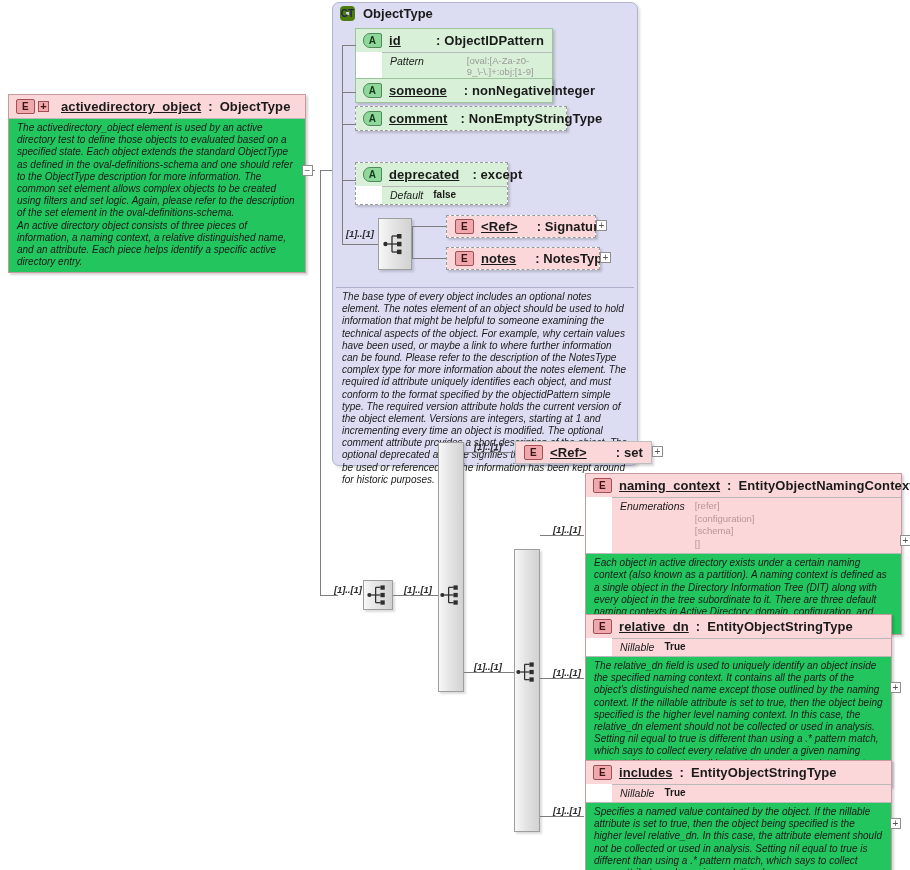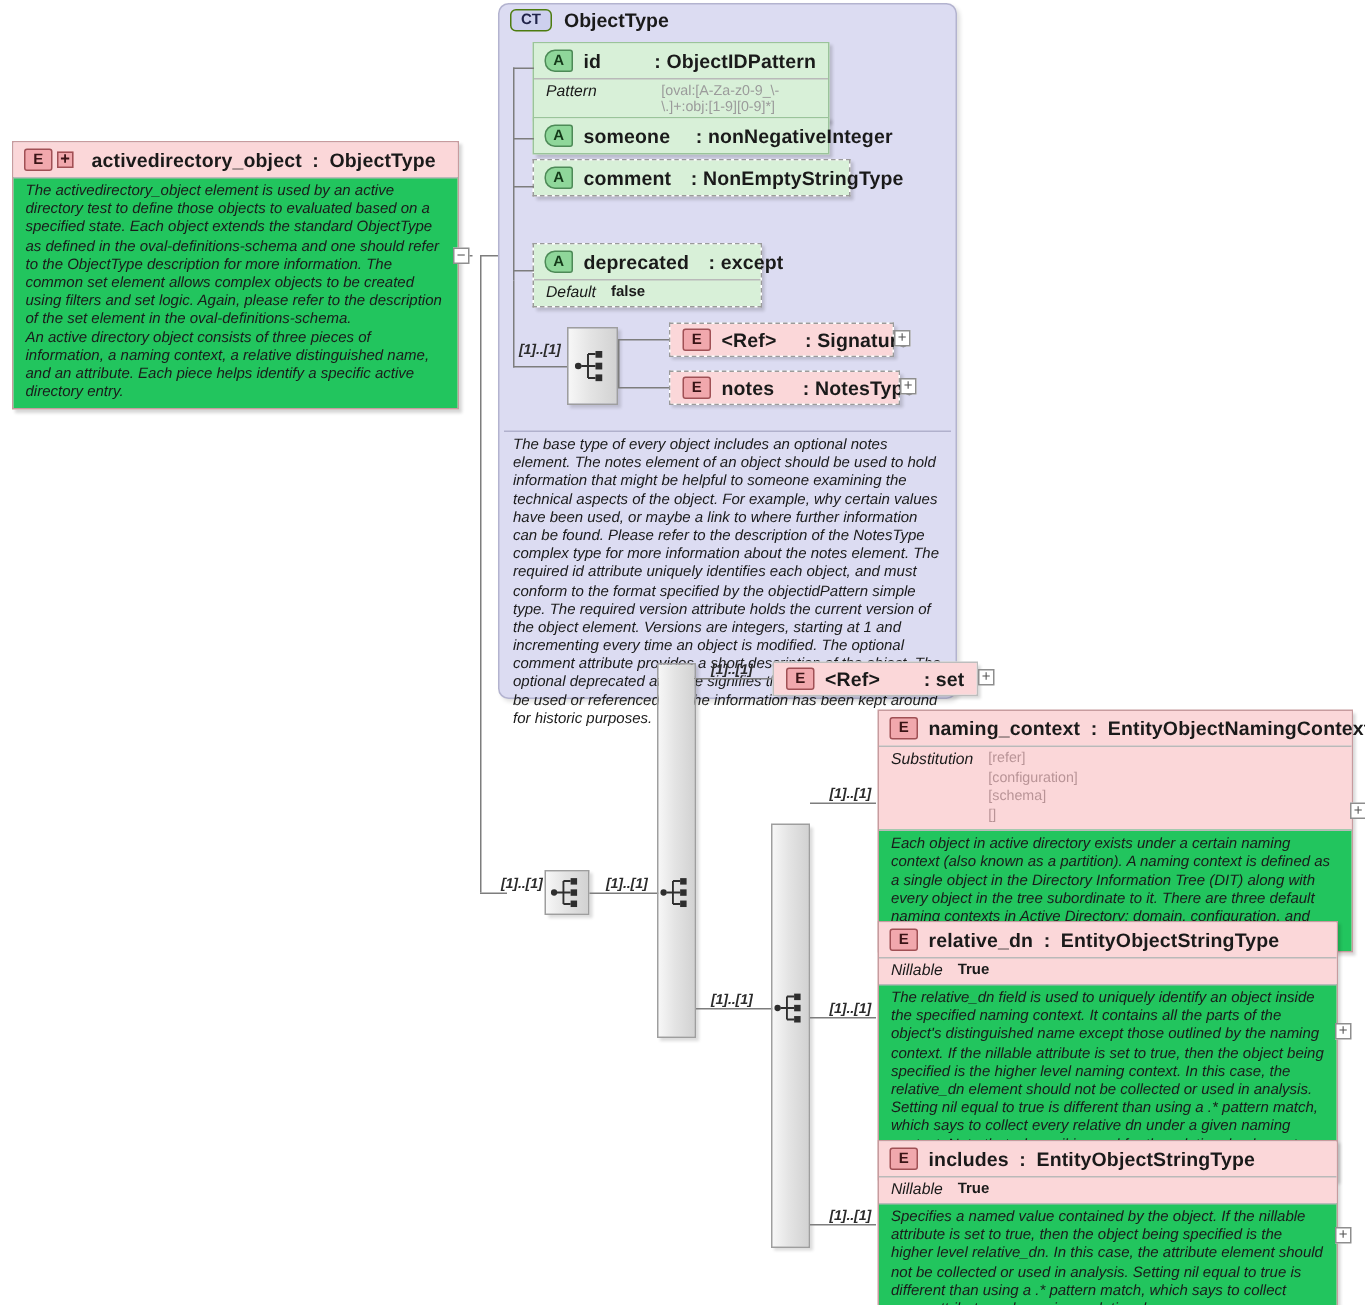--- a/index.html
+++ b/index.html
@@ -23,50 +23,51 @@
     box-shadow:2px 2px 2px rgba(0,0,0,.16);
   }
   .nbox.dashed { border:1px dashed #9a9a9a; }
 
   .hdr {
     display:flex; align-items:center; gap:7px;
     padding:4px 8px 4px 7px;
     font-size:13px; font-weight:bold; letter-spacing:.1px;
     white-space:nowrap;
   }
-  .hdr .nm { font-weight:bold; }
+  .hdr .nm { font-weight:bold;text-decoration:underline; }
   .hdr .ty { font-weight:bold; }
 
   
   .badge {
     display:inline-flex; align-items:center; justify-content:center;
     width:19px; height:15px;
     font-size:10px; font-weight:bold; font-family:"Liberation Sans", sans-serif;
     border-radius:2px;
     flex:0 0 auto;
     line-height:1;
   }
   .badge.e  { background:#f1a8ad; border:1px solid #a05055; color:#3a1416; }
   .badge.a  { background:#8fd79a; border:1px solid #4d8a57; color:#143a19;
               border-radius:7px 2px 2px 7px; }
-  .badge.ct { background:#cdd0ee; border:1px solid #4d7c0f; color:#20234a;
-              border-radius:4px; width:28px; }
+  .badge.ct { background:#cdd0ee; border:6px solid #4d7c0f; color:#20234a;
+              border-radius:4px; width:15px; }
   .plusmini {
     display:inline-block; width:11px; height:11px; line-height:9px;
     text-align:center; font-size:11px; font-weight:bold;
     background:#f1a8ad; border:1px solid #a05055; color:#3a1416;
     margin-left:-4px;
   }
 
   
   .prop {
     display:flex; align-items:flex-start; gap:10px;
     padding:2px 8px 3px 8px;
     border-top:1px solid #b9b9b9;
     font-size:10.5px;
+    margin-left:26px;
   }
   .prop .k { font-style:italic; white-space:nowrap; }
   .prop .v { font-weight:bold; font-size:10px; }
   .prop .v.light { font-weight:normal; color:#9b9b9b; font-size:9.5px;padding-left:33px; }
   .prop .v.mono  { font-family:"Liberation Sans", sans-serif; }
   .enum-list { line-height:1.32; color:#b99497; font-size:9.5px; }
 
   .desc {
     border-top:1px solid #b9b9b9;
     padding:3px 8px 4px 8px;
@@ -363,21 +364,21 @@
 
   <div class="node" style="left:585px; top:473px; width:317px;">
     <div class="nbox pink">
       <div class="hdr">
         <span class="badge e">E</span>
         <span class="nm">naming_context</span>
         <span class="ty">:</span>
         <span class="ty">EntityObjectNamingContextType</span>
       </div>
       <div class="prop">
-        <span class="k">Substitution</span>
+        <span class="k">Enumerations</span>
         <span class="enum-list">
           <div>[refer]</div>
           <div>[configuration]</div>
           <div>[schema]</div>
           <div>[]</div>
         </span>
       </div>
       <div class="desc">Each object in active directory exists under a certain naming context (also known as a partition). A naming context is defined as a single object in the Directory Information Tree (DIT) along with every object in the tree subordinate to it. There are three default naming contexts in Active Directory: domain, configuration, and schema.</div>
     </div>
   </div>

